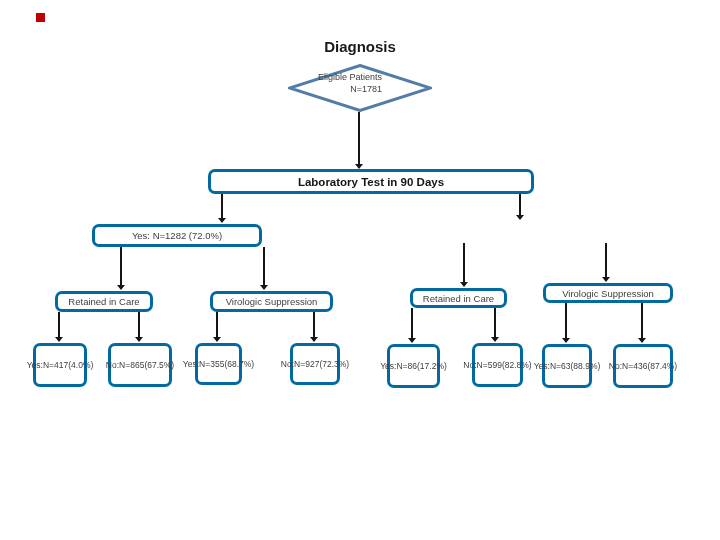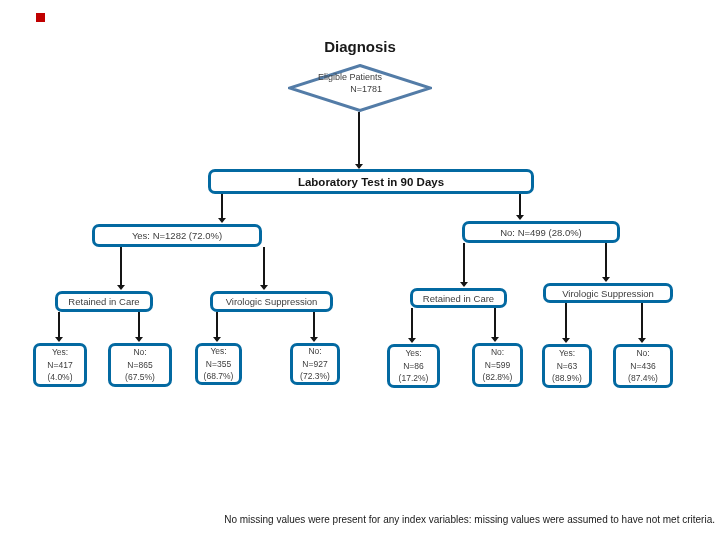--- a/index.html
+++ b/index.html
@@ -13,21 +13,21 @@
     font-weight:bold;font-size:15px;line-height:22px;color:#191919;
   }
   .node{
     position:absolute;background:#fff;border:3px solid #0369a1;border-radius:7px;
     display:flex;align-items:center;justify-content:center;text-align:center;
     color:#3d3d3d;box-sizing:border-box;
   }
   .node.main{font-weight:bold;color:#141414;font-size:11.5px;}
   .node.branch{font-size:9.5px;}
   .node.mid{font-size:9.5px;padding:0 2px;}
-  .node.leaf{font-size:8.5px;line-height:12.5px;flex-direction:column;}
+  .node.leaf{font-size:8.5px;line-height:12.5px;flex-direction:row;}
   .conn{position:absolute;width:2px;background:#151515;}
   .ah{
     position:absolute;left:-3px;bottom:-5px;width:0;height:0;
     border-left:4px solid transparent;border-right:4px solid transparent;
     border-top:5px solid #151515;
   }
   .diamond{position:absolute;left:288px;top:64px;width:144px;height:48px;}
   .diamond svg{position:absolute;left:0;top:0;}
   .diamond-label{
     position:absolute;left:30px;top:7px;font-size:9px;line-height:12px;
@@ -101,21 +101,20 @@
   <div class="conn" style="left:565px;top:303px;height:35px">
       <i class="ah"></i>
     </div>
   <div class="conn" style="left:641px;top:303px;height:35px">
       <i class="ah"></i>
     </div>
 
   <div class="node main" style="left:208px;top:169px;width:326px;height:25px">Laboratory Test in 90 Days</div>
 
   <div class="node branch" style="left:92px;top:224px;width:170px;height:23px">Yes: N=1282 (72.0%)</div>
-  <div class="node branch" style="left:462px;top:221px;width:158px;height:22px">No: N=499 (28.0%)</div>
 
   <div class="node mid" style="left:55px;top:291px;width:98px;height:21px">Retained in Care</div>
   <div class="node mid" style="left:210px;top:291px;width:123px;height:21px">Virologic Suppression</div>
   <div class="node mid" style="left:410px;top:288px;width:97px;height:20px">Retained in Care</div>
   <div class="node mid" style="left:543px;top:283px;width:130px;height:20px">Virologic Suppression</div>
 
   <div class="node leaf" style="left:33px;top:343px;width:54px;height:44px">
     <div>Yes:</div>
     <div>N=417</div>
     <div>(4.0%)</div>
@@ -149,15 +148,14 @@
     <div>Yes:</div>
     <div>N=63</div>
     <div>(88.9%)</div>
   </div>
   <div class="node leaf" style="left:613px;top:344px;width:60px;height:44px">
     <div>No:</div>
     <div>N=436</div>
     <div>(87.4%)</div>
   </div>
 
-  <div class="footnote">No missing values were present for any index variables: missing values were assumed to have not met criteria.</div>
 
 </div>
 
 </body></html>

